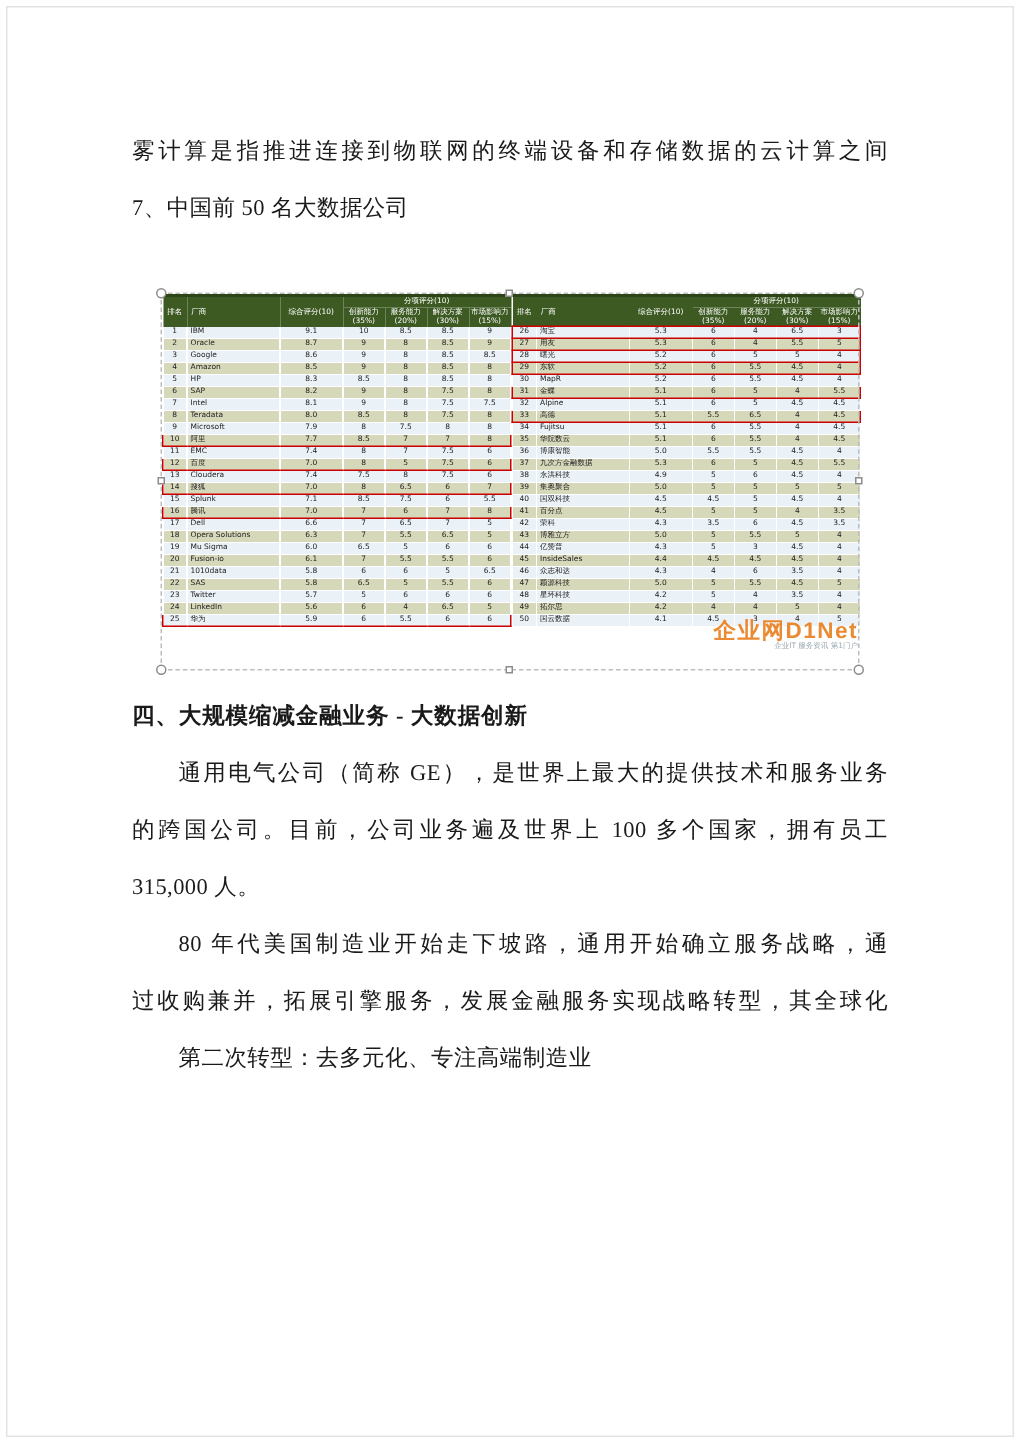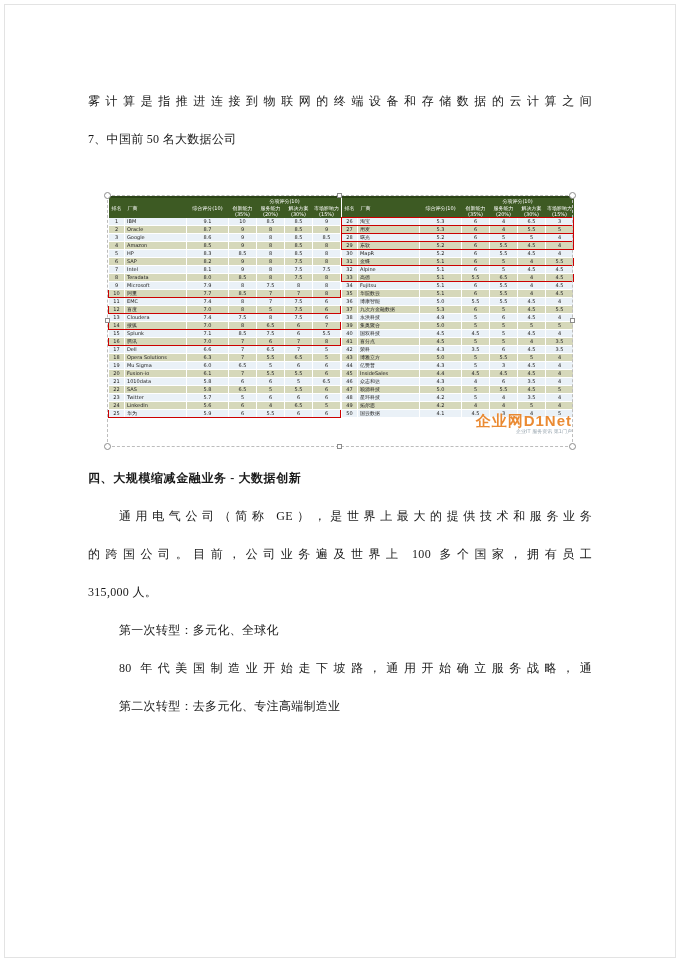--- a/index.html
+++ b/index.html
@@ -14,21 +14,21 @@
     border:1px solid var(--frame,#e3e3e3);
     pointer-events:none;
   }
 
   
   .doc-lines { position:absolute; left:88px; width:504px; }
   #intro-lines { top:82px; }
   #section-lines { top:459px; }
   .line {
     height:38px; line-height:38px;
-    font-size:12px; letter-spacing:.3px;
+    font-size:15px; letter-spacing:.3px;
     white-space:nowrap; overflow:visible;
   }
   .line.just { text-align:justify; text-align-last:justify; white-space:normal; }
   .line.ind { padding-left:31px; }
   .line.bold { font-weight:700; letter-spacing:.6px; }
 
   
   .table-image {
     position:absolute; left:108px; top:196px; width:464px; height:250px;
     background:#fff; outline:1px dashed #bdbdbd;
@@ -636,16 +636,16 @@
     <div class="wm-main">企业网D1Net</div>
     <div class="wm-sub">企业IT 服务资讯 第1门户</div>
   </div>
 </div>
 
 <div class="doc-lines" id="section-lines">
     <div class="line bold">四、大规模缩减金融业务 - 大数据创新</div>
     <div class="line just ind">通用电气公司（简称 GE），是世界上最大的提供技术和服务业务</div>
     <div class="line just">的跨国公司。目前，公司业务遍及世界上 100 多个国家，拥有员工</div>
     <div class="line">315,000 人。</div>
-    <div class="line ind">第一次转型：多元化、全球化</div>
     <div class="line just ind">80 年代美国制造业开始走下坡路，通用开始确立服务战略，通</div>
+    <div class="line just">过收购兼并，拓展引擎服务，发展金融服务实现战略转型，其全球化</div>
     <div class="line ind">第二次转型：去多元化、专注高端制造业</div>
   </div>
 
 </body></html>

